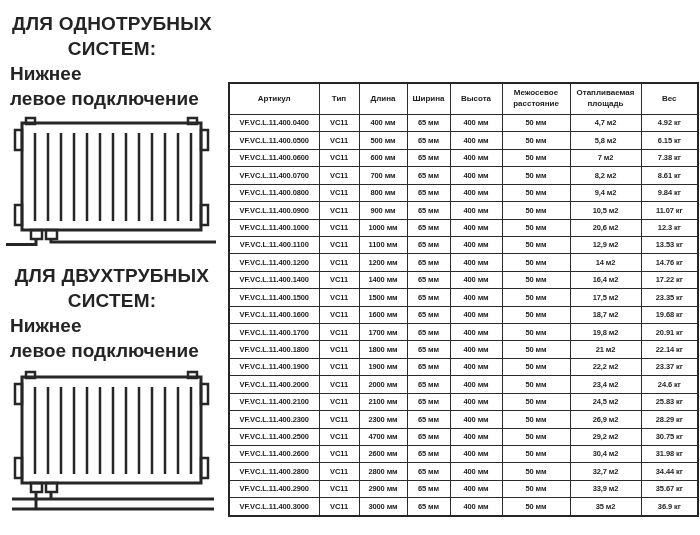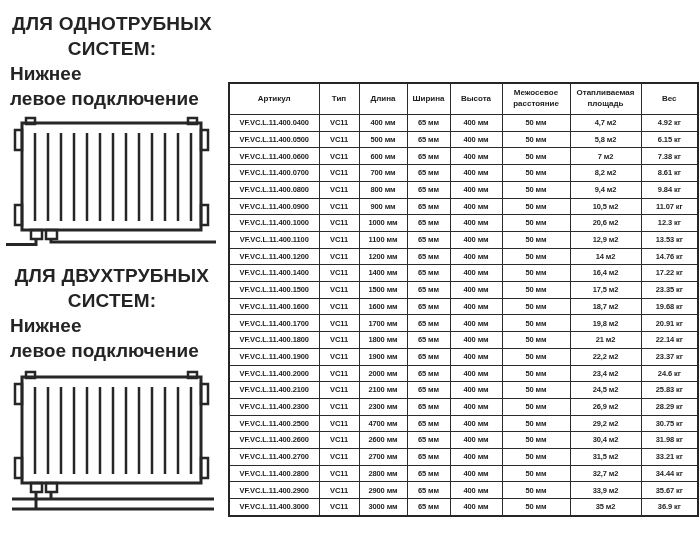--- a/index.html
+++ b/index.html
@@ -346,30 +346,20 @@
             <td>VF.VC.L.11.400.2600</td>
             <td>VC11</td>
             <td>2600 мм</td>
             <td>65 мм</td>
             <td>400 мм</td>
             <td>50 мм</td>
             <td>30,4 м2</td>
             <td>31.98 кг</td>
           </tr>
           <tr>
-            <td>VF.VC.L.11.400.2700</td>
-            <td>VC11</td>
-            <td>2700 мм</td>
-            <td>65 мм</td>
-            <td>400 мм</td>
-            <td>50 мм</td>
-            <td>31,5 м2</td>
-            <td>33.21 кг</td>
-          </tr>
-          <tr>
             <td>VF.VC.L.11.400.2800</td>
             <td>VC11</td>
             <td>2800 мм</td>
             <td>65 мм</td>
             <td>400 мм</td>
             <td>50 мм</td>
             <td>32,7 м2</td>
             <td>34.44 кг</td>
           </tr>
           <tr>

